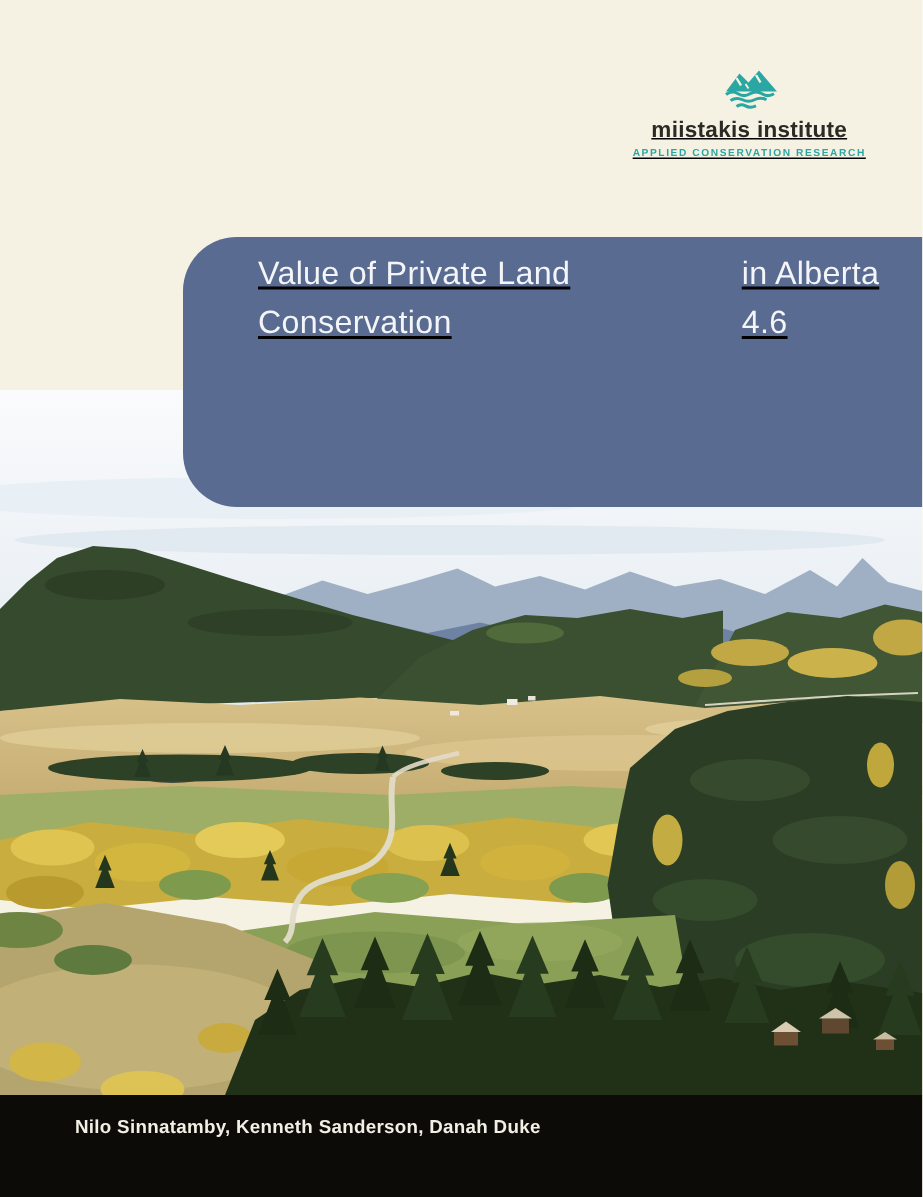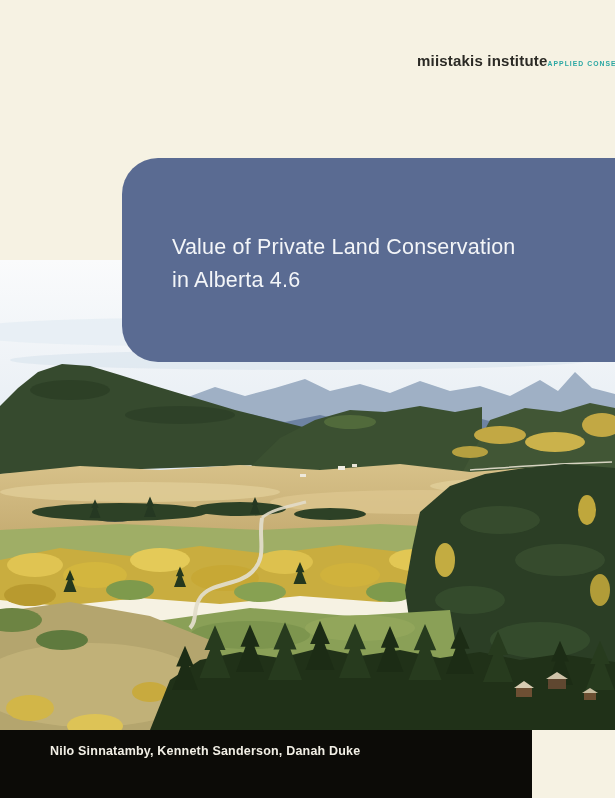--- a/index.html
+++ b/index.html
@@ -7,53 +7,53 @@
   body { font-family:"Liberation Sans", sans-serif; overflow:hidden; }
 
   .page {
     position:relative; width:615px; height:798px;
     background:#f6f2e3; overflow:hidden;
   }
 
   
   .logo {
     position:absolute; top:44px; left:417px; width:165px;
-    display:flex; flex-direction:row; align-items:center;
+    display:flex; flex-direction:column; align-items:center;text-decoration:underline;
   }
   .logo-icon { width:46px; height:32px; margin-bottom:3px; }
   .logo-name {
     font-size:15px; font-weight:700; color:#2b2a25;
     letter-spacing:0.2px; line-height:1.1; white-space:nowrap;
   }
   .logo-tagline {
     margin-top:3px; font-size:6.8px; font-weight:700; color:#2aa7a3;
     letter-spacing:1.05px; white-space:nowrap;
   }
 
   
   .photo {
     position:absolute; top:260px; left:0; width:615px; height:470px;
   }
   .photo svg { display:block; width:615px; height:470px; }
 
   
   .title-panel {
-    position:absolute; top:158px; left:122px; width:493px; height:204px;
+    position:absolute; top:158px; left:122px; width:493px; height:180px;
     background:#5a6b92; border-radius:36px 0 0 36px;
-    display:flex; flex-direction:column; justify-content:center;
-    padding-left:50px; padding-top:8px;
+    display:flex; flex-direction:row; justify-content:center;
+    padding-left:50px; padding-top:8px;text-decoration:underline;
   }
   .title-line {
     color:#f3f5f8; font-size:21.5px; font-weight:400;
     letter-spacing:0.2px; line-height:33px;
   }
 
   
   .footer {
-    position:absolute; left:0; top:730px; width:532px; height:68px;
+    position:absolute; left:0; top:730px; width:615px; height:68px;
     background:#0c0b07; padding:14px 0 0 50px;
   }
   .footer-authors {
     color:#f2efe5; font-size:12.5px; font-weight:700; letter-spacing:0.2px;
   }
 </style>
 </head>
 <body>
 
 <div class="page">

